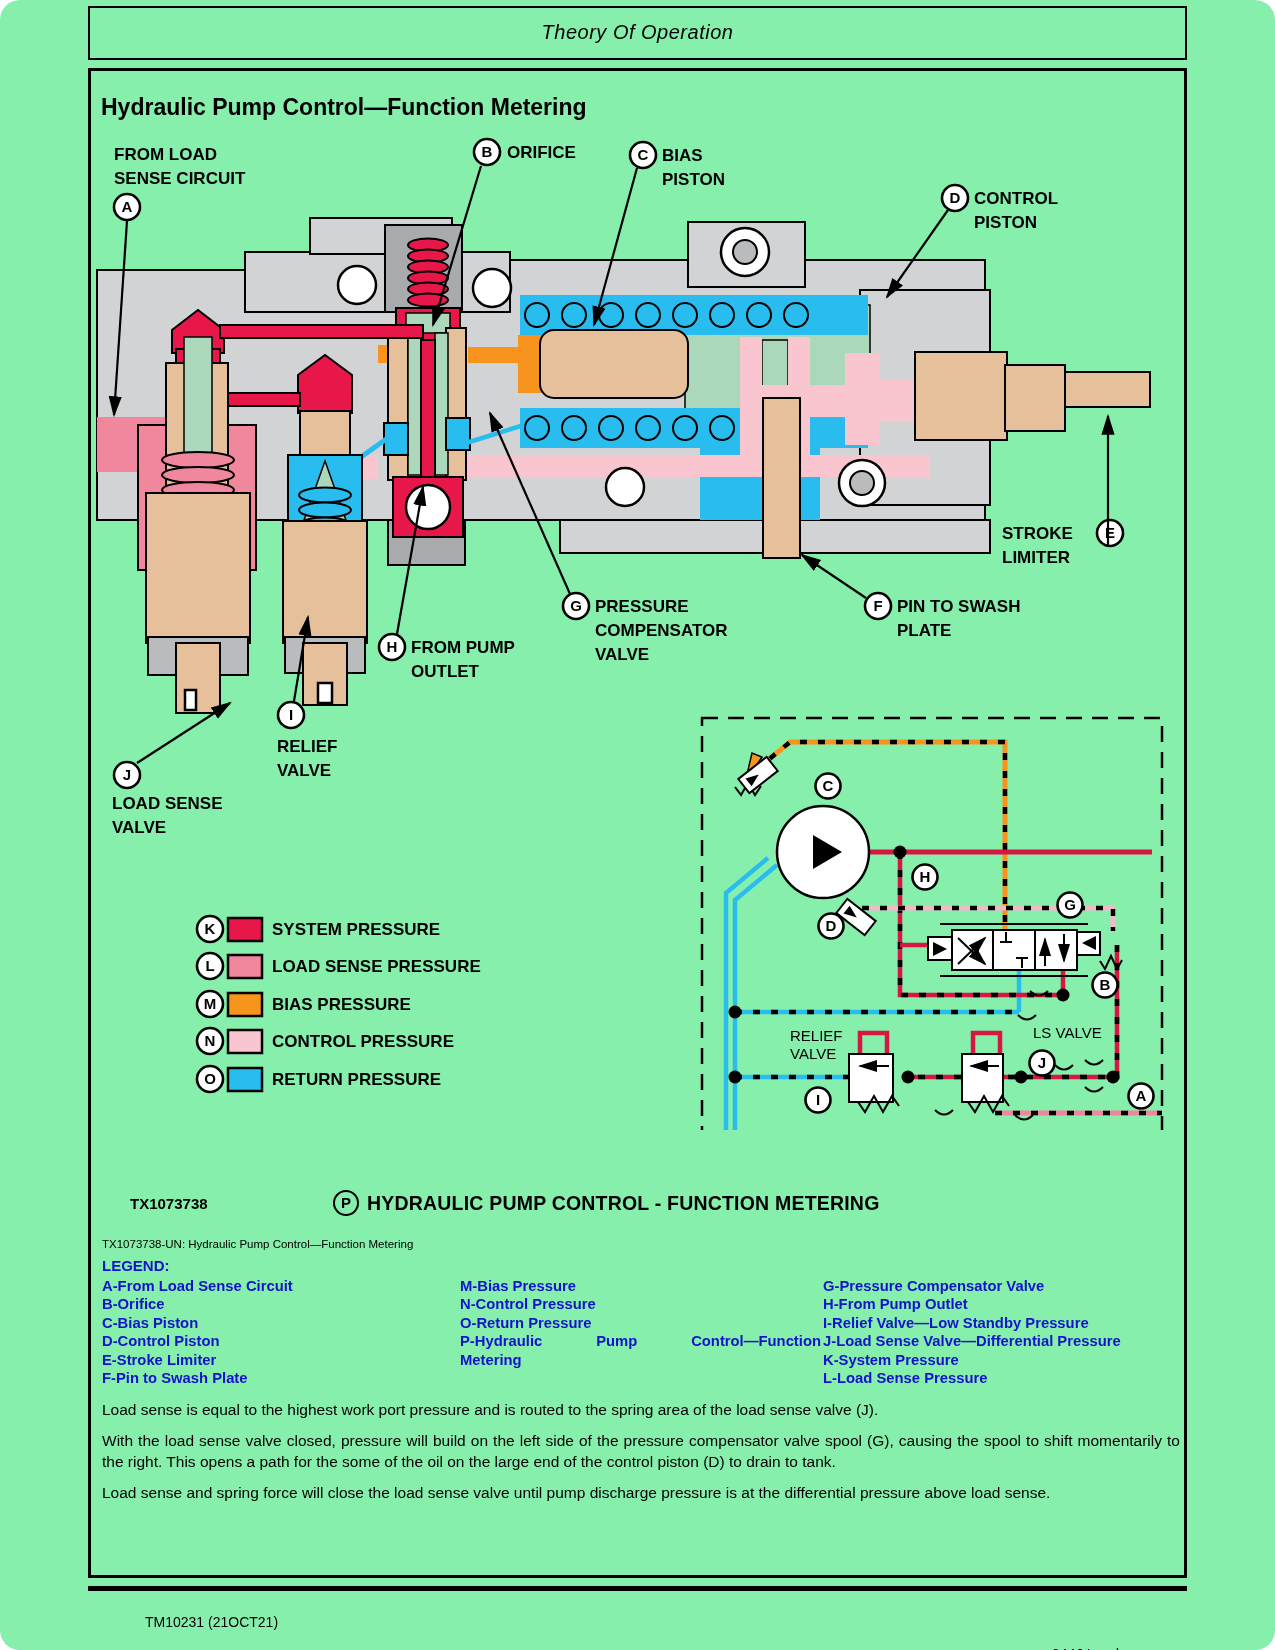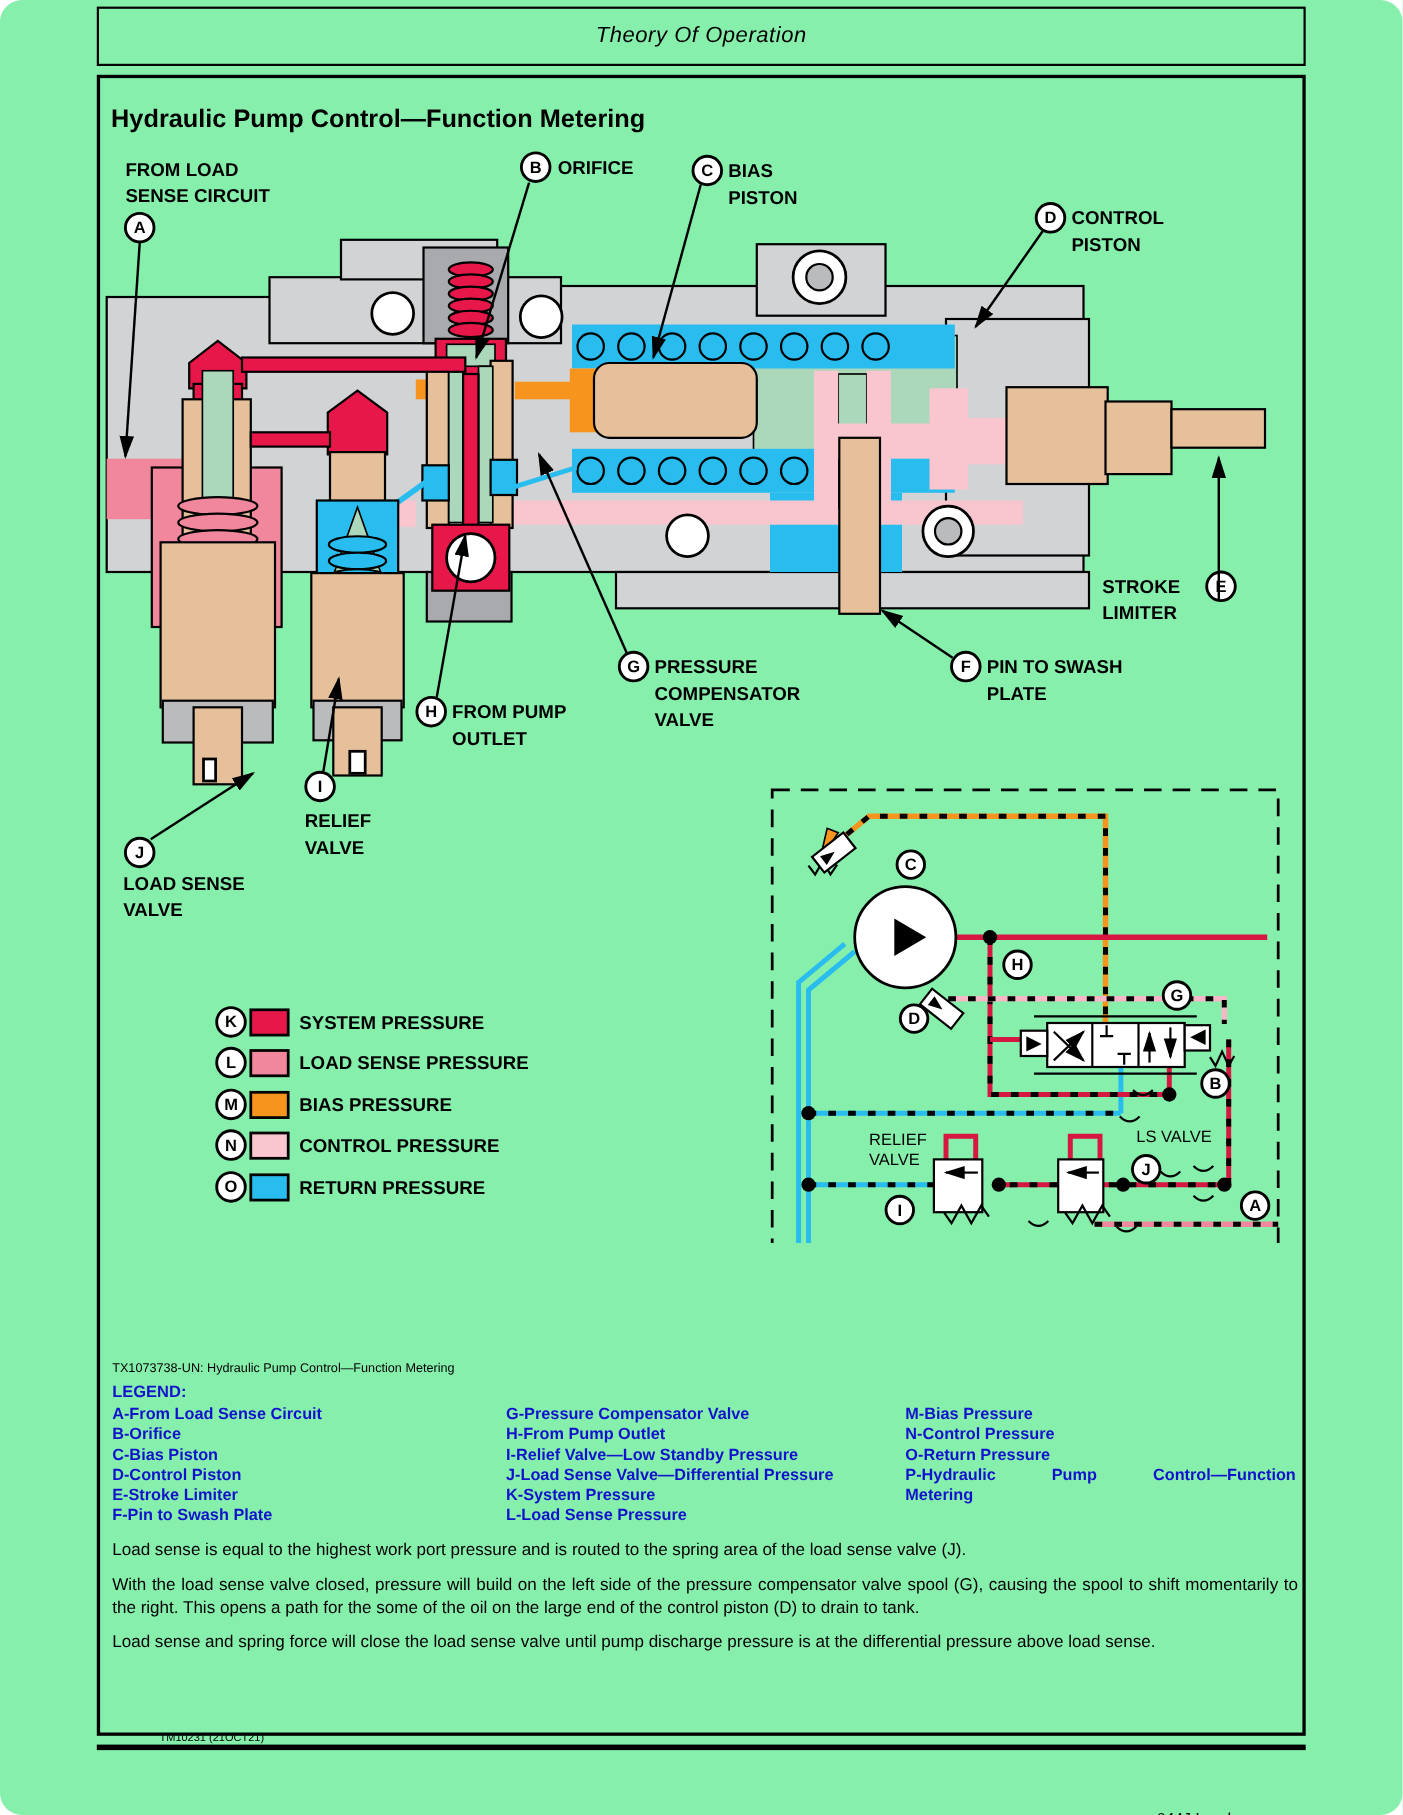--- a/index.html
+++ b/index.html
@@ -53,21 +53,21 @@
   .bottom-text{position:absolute;left:102px;top:1238px;width:1078px;}
   .alt-caption{font-size:11.5px;}
   .legend-heading{margin-top:7px;font-size:15px;font-weight:700;color:#1212cc;}
   .legend-cols{display:grid;grid-template-columns:358px 363px 1fr;margin-top:3px;
         color:#1212cc;font-weight:700;font-size:14.8px;line-height:18.4px;}
   .legend-cols .spread{text-align:justify;text-align-last:justify;padding-right:2px;}
   .paras{margin-top:12px;}
   .paras p{margin:0 0 9px 0;font-size:15.5px;line-height:1.38;text-align:justify;}
 
   .footer-rule{position:absolute;left:88px;top:1586px;width:1099px;height:5px;background:#000;}
-  .footer-left{position:absolute;left:145px;top:1575px;font-size:10px;}
+  .footer-left{position:absolute;left:145px;top:1614px;font-size:14px;}
   .footer-center{position:absolute;left:0;width:1275px;top:1658px;text-align:right;
         font-size:11px;font-weight:700;}
   .footer-right{position:absolute;right:143px;top:1602px;font-size:14.5px;margin-top:44px;}
 </style>
 </head>
 <body>
 
 <div class="page">
 
   <div class="header-box">
@@ -433,47 +433,54 @@
       <text class="cal-letter" x="952" y="943">J</text>
       <circle class="cal-circle" cx="1051" cy="971" r="12.5"></circle>
       <text class="cal-letter" x="1051" y="976">A</text>
 
       <text class="sch-label" x="700" y="916">RELIEF</text>
       <text class="sch-label" x="700" y="934">VALVE</text>
       <text class="sch-label" x="943" y="913">LS VALVE</text>
     </g>
   </svg>
 
+  <div class="caption-row">
+    <span class="fig-id">TX1073738</span>
+    <span class="caption-center">
+      <span class="pcircle">P</span>
+      <span class="caption-text">HYDRAULIC PUMP CONTROL - FUNCTION METERING</span>
+    </span>
+  </div>
 
   <div class="bottom-text">
     <div class="alt-caption">TX1073738-UN: Hydraulic Pump Control—Function Metering</div>
     <div class="legend-heading">LEGEND:</div>
     <div class="legend-cols">
       <div>
         <div>A-From Load Sense Circuit</div>
         <div>B-Orifice</div>
         <div>C-Bias Piston</div>
         <div>D-Control Piston</div>
         <div>E-Stroke Limiter</div>
         <div>F-Pin to Swash Plate</div>
       </div>
       <div>
+        <div>M-Bias Pressure</div>
+        <div>N-Control Pressure</div>
+        <div>O-Return Pressure</div>
+        <div class="spread">P-Hydraulic Pump Control—Function</div>
+        <div>Metering</div>
+      </div>
+      <div>
         <div>G-Pressure Compensator Valve</div>
         <div>H-From Pump Outlet</div>
         <div>I-Relief Valve—Low Standby Pressure</div>
         <div>J-Load Sense Valve—Differential Pressure</div>
         <div>K-System Pressure</div>
         <div>L-Load Sense Pressure</div>
-      </div>
-      <div>
-        <div>M-Bias Pressure</div>
-        <div>N-Control Pressure</div>
-        <div>O-Return Pressure</div>
-        <div class="spread">P-Hydraulic Pump Control—Function</div>
-        <div>Metering</div>
       </div>
     </div>
     <div class="paras">
       <p>Load sense is equal to the highest work port pressure and is routed to the spring area of the load sense valve (J).</p>
       <p>With the load sense valve closed, pressure will build on the left side of the pressure compensator valve spool (G), causing the spool to shift momentarily to the right. This opens a path for the some of the oil on the large end of the control piston (D) to drain to tank.</p>
       <p>Load sense and spring force will close the load sense valve until pump discharge pressure is at the differential pressure above load sense.</p>
     </div>
   </div>
 
   <div class="footer-rule"></div>

